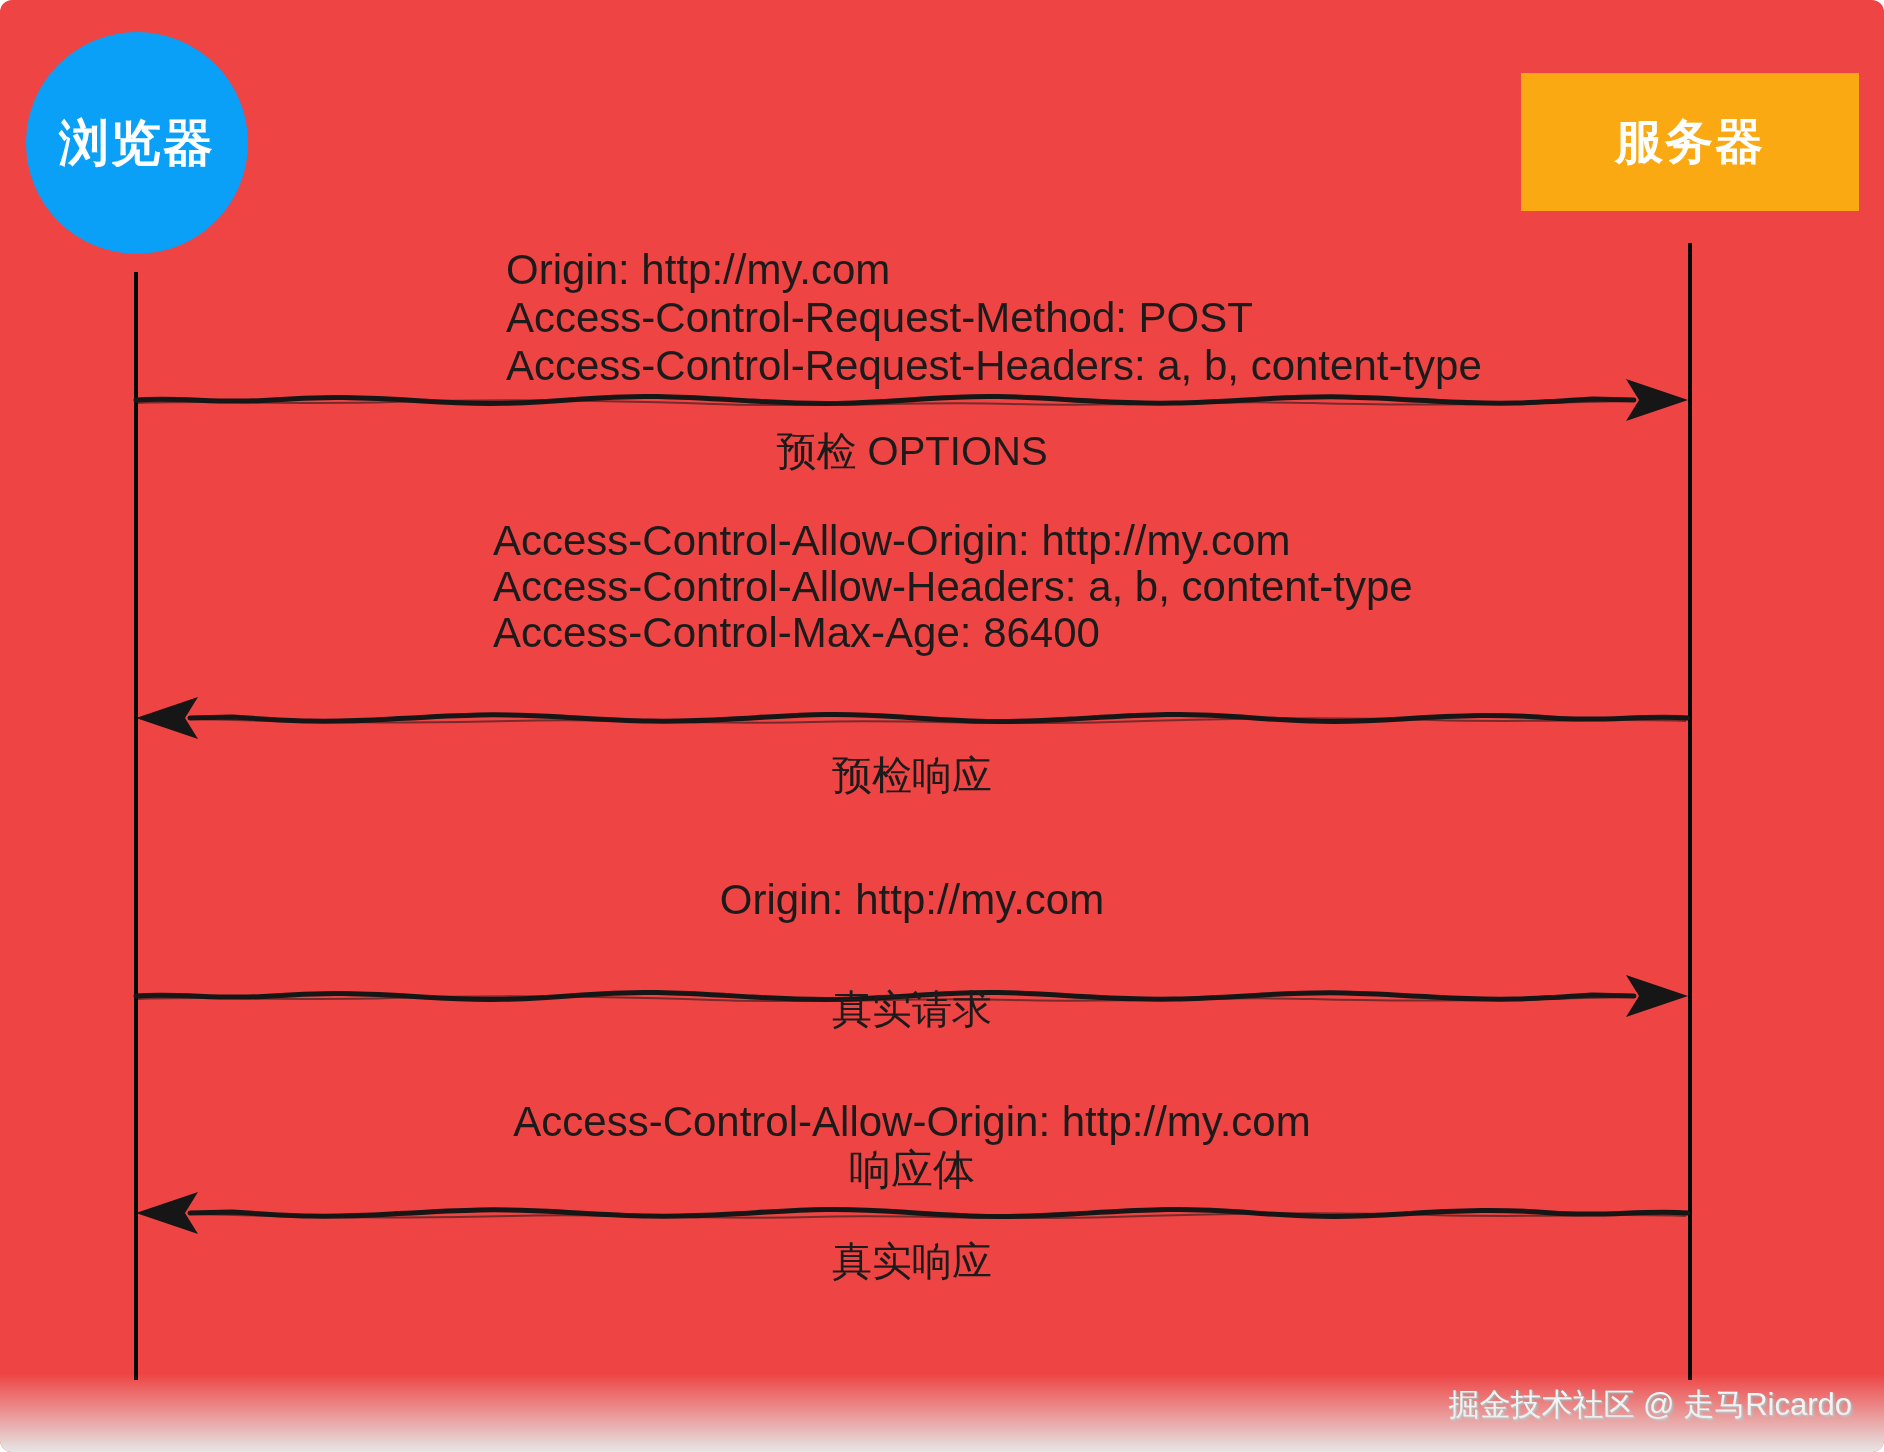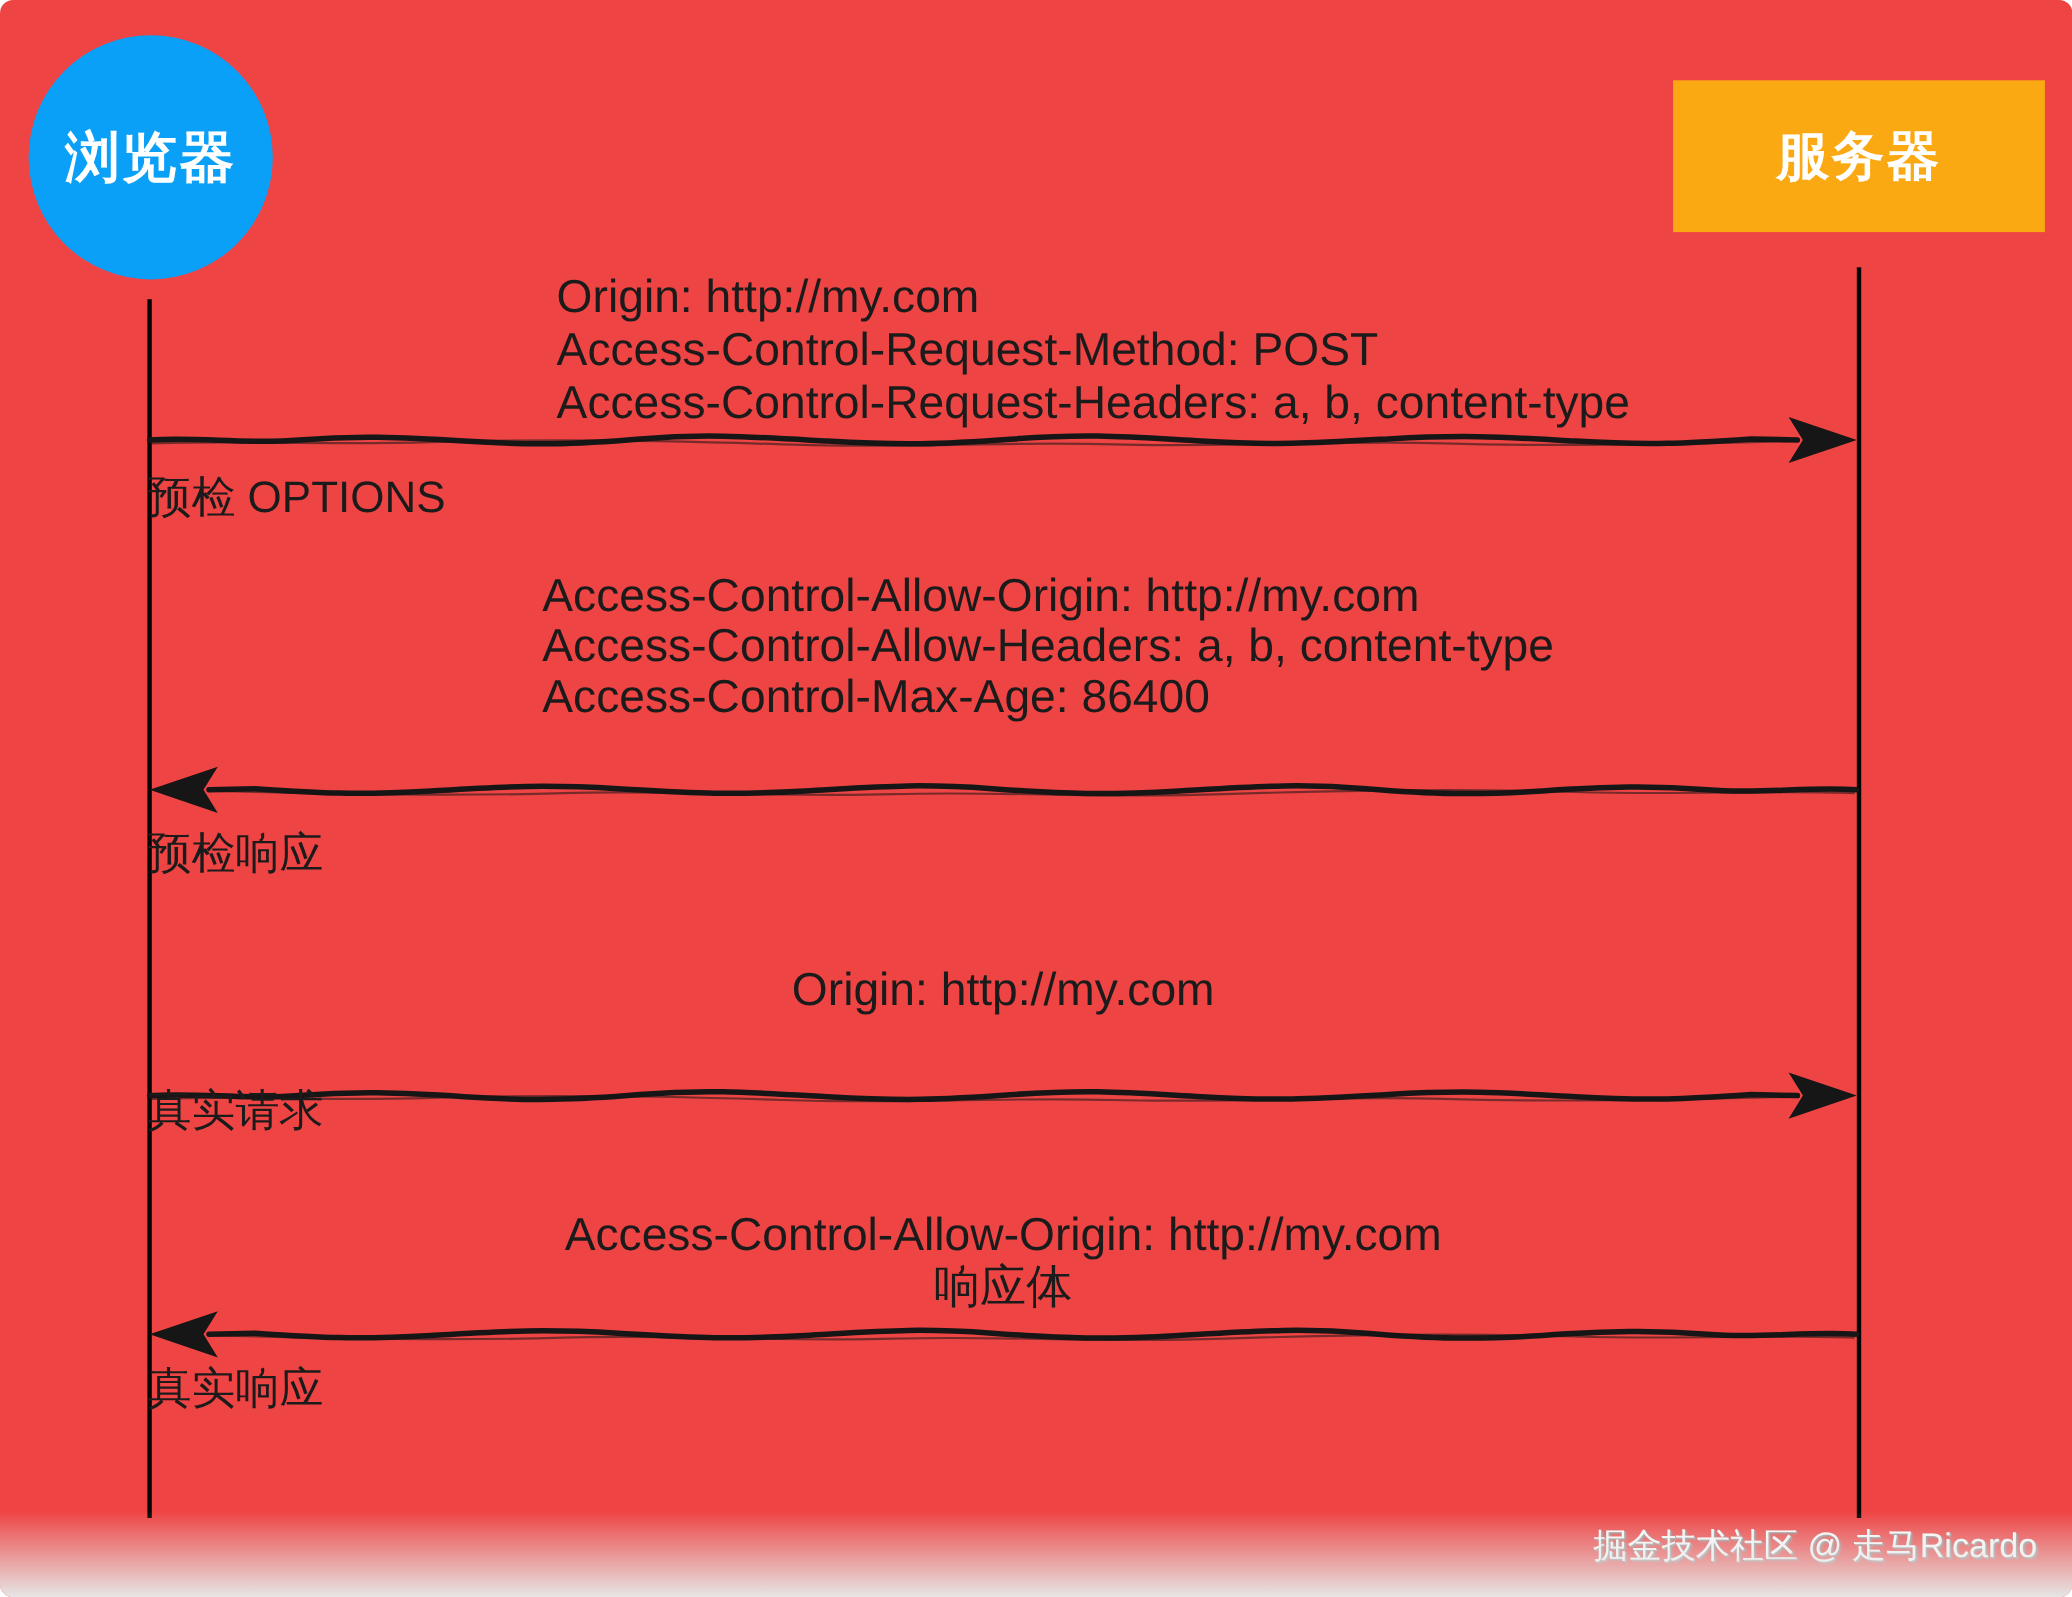--- a/index.html
+++ b/index.html
@@ -56,20 +56,21 @@
   .msg-left-1 { left: 506px; top: 246px; }
   .msg-left-2 { left: 493px; top: 518px; line-height: 46px; }
   .msg-center { left: 134px; width: 1556px; text-align: center; }
   .msg-3 { top: 876px; }
   .msg-4 { top: 1098px; }
 
   
   .arrow-label {
     position: absolute;
     left: 134px; width: 1556px;
+    text-align: center;
     font-size: 40px;
     white-space: nowrap;
   }
   .lbl-1 { top: 424px; }
   .lbl-2 { top: 748px; }
   .lbl-3 { top: 982px; }
   .lbl-4 { top: 1234px; }
 
   
   .arrow {

